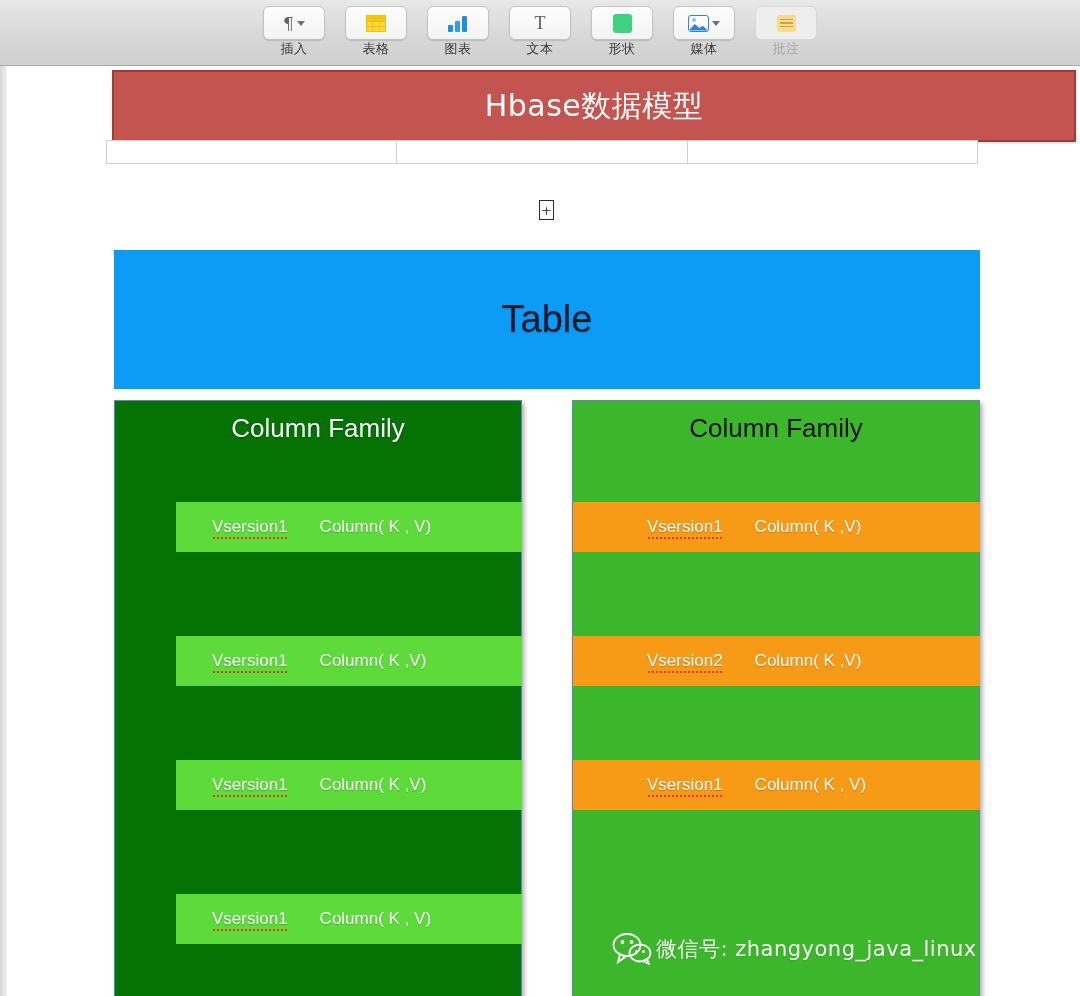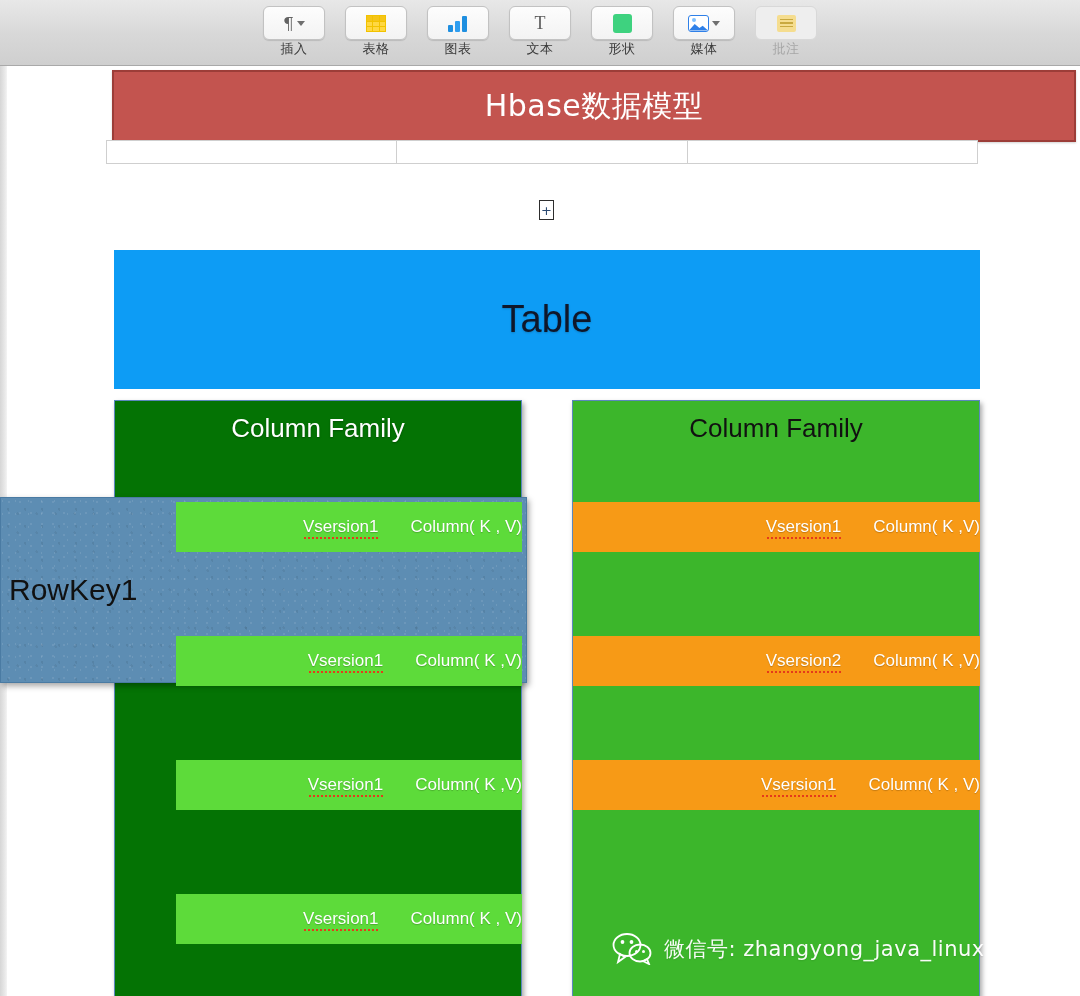--- a/index.html
+++ b/index.html
@@ -98,21 +98,21 @@
   .cf { position:absolute; border:1px solid #5b87bd; box-shadow: 2px 3px 5px rgba(0,0,0,.35); }
   .cf-left  { left:114px; top:334px; width:408px; height:630px; background:#047304; }
   .cf-right { left:572px; top:334px; width:408px; height:600px; background:#3cb62b; }
 
   .cf-head { height: 92px; display:flex; align-items:flex-start; justify-content:center; padding-top:12px; }
   .cf-head span { font-size:26px; font-family:"Liberation Sans",sans-serif; }
   .cf-left  .cf-head span { color:#ffffff; text-shadow: 0 1px 2px rgba(0,0,0,.3); }
   .cf-right .cf-head span { color:#111111; }
 
   
-  .vrow { position:absolute; display:flex; align-items:center;justify-content:flex-end; }
+  .vrow { position:absolute; display:flex; align-items:center; }
   .vrow .vtxt { color:#ffffff; font-size:17px; font-family:"Liberation Sans",sans-serif;
                 text-shadow: 0 1px 1px rgba(0,0,0,.22); position:relative; white-space:nowrap; }
   .vrow .vname { position:relative; }
   .vrow .vname::after {
     content:''; position:absolute; left:0; right:0; bottom:-3px; height:3px;
     background-image: radial-gradient(circle, #e53a1a 0, #e53a1a 45%, transparent 50%);
     background-size: 4px 4px; background-repeat: repeat-x;
   }
   .vrow .vcol { margin-left: 32px; }
 
@@ -136,21 +136,21 @@
     border:1px solid #4a7ba3;
     box-shadow: 2px 3px 6px rgba(0,0,0,.35);
     display:flex; align-items:center;
   }
   .rowkey span { color:#111111; font-size:30px; margin-left:8px;
                  font-family:"Liberation Sans",sans-serif; }
   .rk1 { top:431px; height:186px; }
   .rk2 { top:689px; height:186px; }
 
   
-  .watermark { position:absolute; left:612px; top:866px; display:flex; align-items:center; gap:12px;
+  .watermark { position:absolute; left:612px; top:866px; display:flex; align-items:center; gap:4px;
                z-index:60; }
   .wechat-ico { width:40px; height:33px; position:relative; flex:none; }
   .wm-text { color:#ffffff; font-size:21px; letter-spacing:.5px; opacity:.97;
              font-family:"DejaVu Sans","Liberation Sans",sans-serif;
              text-shadow:0 1px 2px rgba(0,0,0,.12); white-space:nowrap; }
 </style>
 </head>
 <body>
 
 <div id="root">
@@ -267,23 +267,20 @@
       <span class="vtxt">
         <span class="vname">Vsersion2</span><span class="vcol">Column( K ,V)</span>
       </span>
     </div>
     <div class="vrow vR orange" style="top:694px">
       <span class="vtxt">
         <span class="vname">Vsersion1</span><span class="vcol">Column( K , V)</span>
       </span>
     </div>
 
-    <div class="rowkey rk1">
-      <span>RowKey1</span>
-    </div>
 
     <div class="vrow vL lightgreen" style="top:436px;z-index:30">
       <span class="vtxt">
         <span class="vname">Vsersion1</span><span class="vcol">Column( K , V)</span>
       </span>
     </div>
     <div class="vrow vL lightgreen" style="top:570px;z-index:30">
       <span class="vtxt">
         <span class="vname">Vsersion1</span><span class="vcol">Column( K ,V)</span>
       </span>

